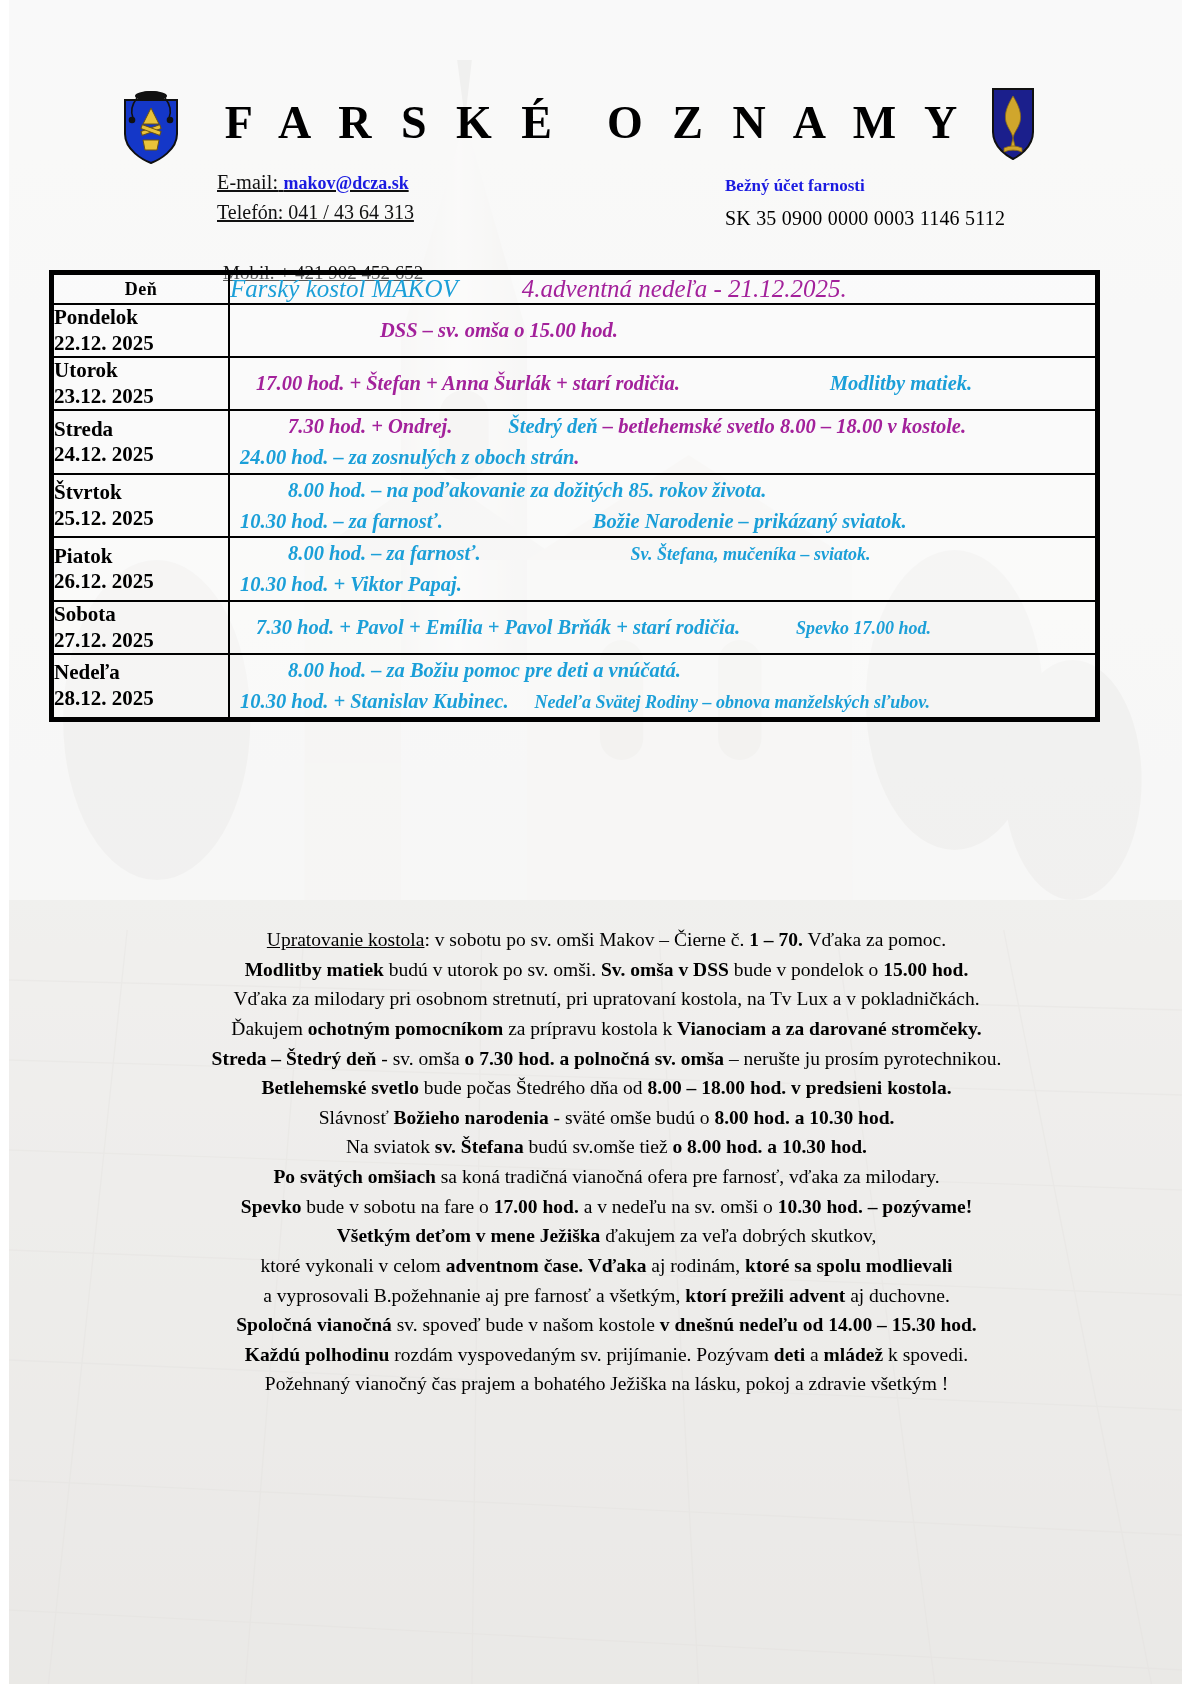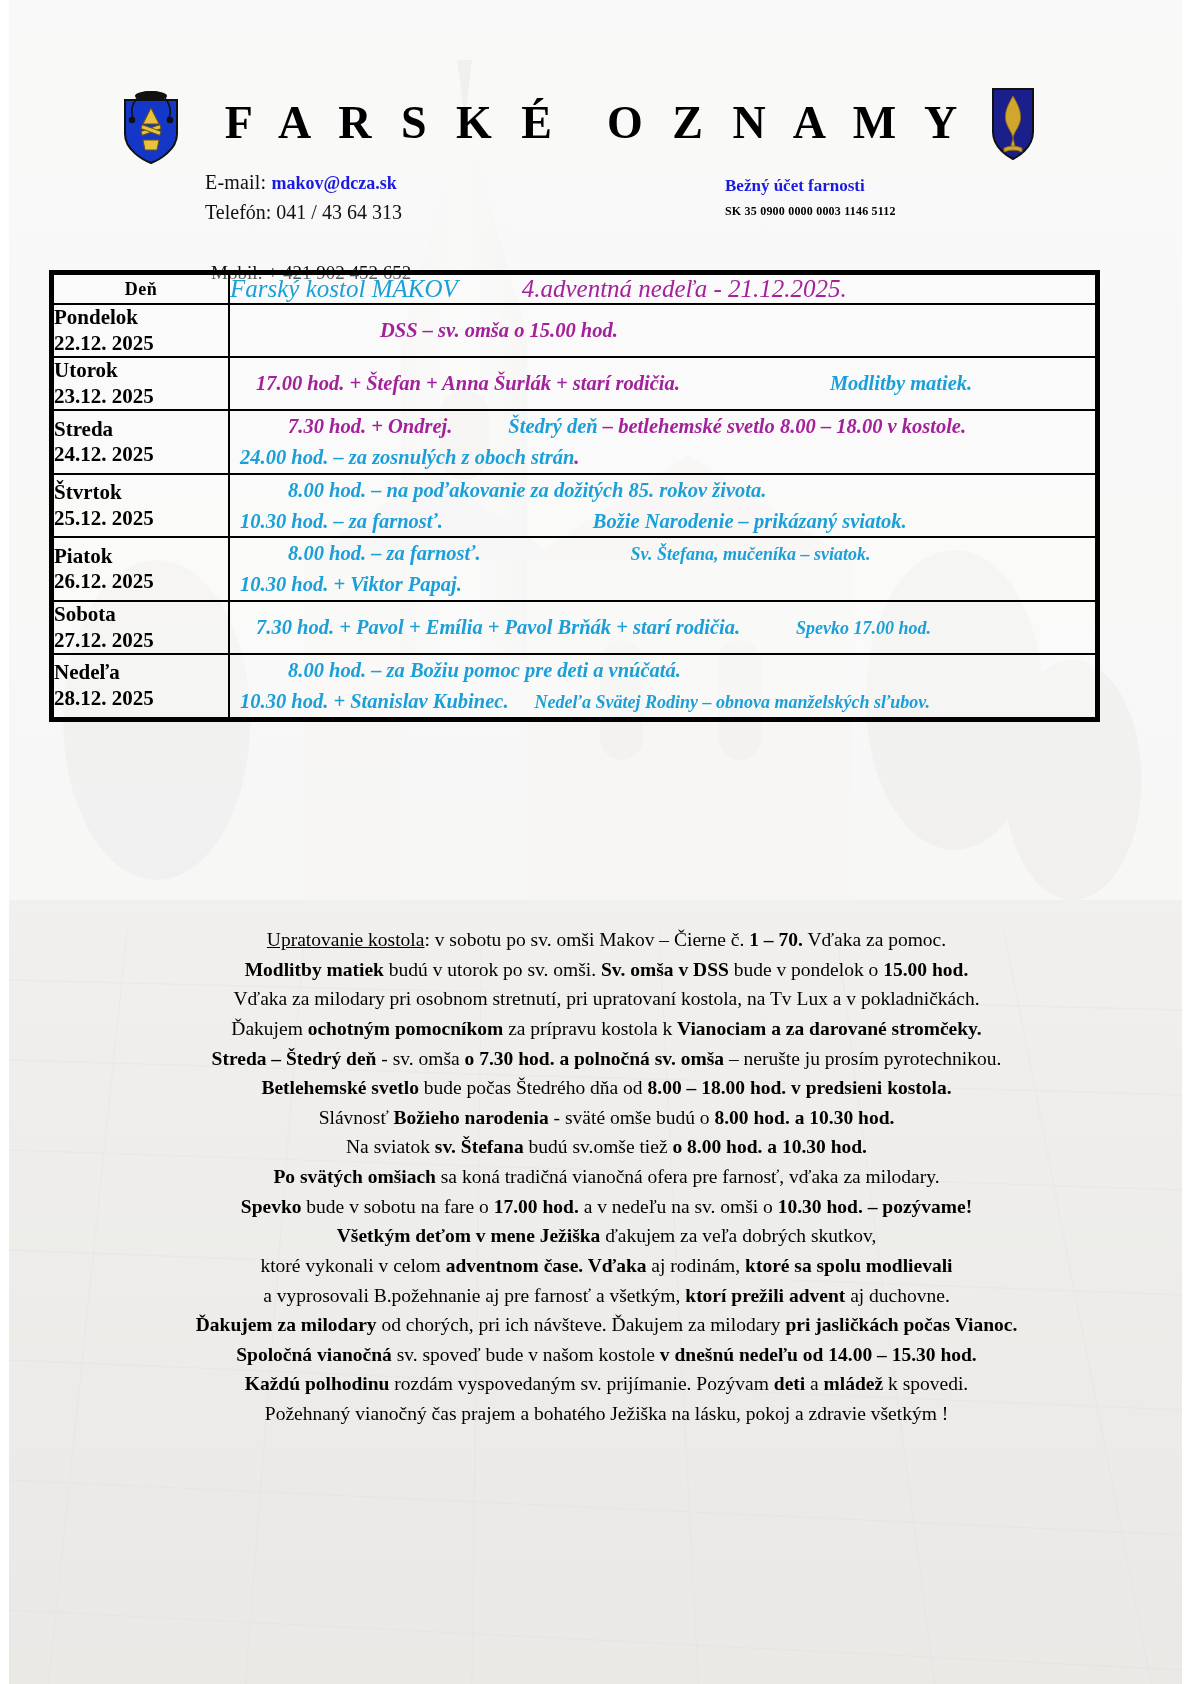--- a/index.html
+++ b/index.html
@@ -57,40 +57,41 @@
     font-family: "Liberation Serif", "DejaVu Serif", serif;
     font-size: 46px;
     font-weight: bold;
     letter-spacing: 9px;
     color: #000000;
   }
   .main-title .gap { display:inline-block; width: 46px; }
 
   .contact-left {
     position: absolute;
-    left: 196px;
+    left: 208px;
     top: 168px;
     font-size: 20px;
     color: #111;
     line-height: 1.48;
+    text-decoration: underline;
   }
   .contact-left .lbl { letter-spacing: .2px; }
   .email-link { color: #1a1ae0; font-weight: bold; font-size: 18px; }
   .contact-left .row2 { font-size: 20px; }
   .contact-left .row3 { font-size: 19px; padding-left: 6px; margin-top: 32px;}
 
   .bank-right {
     position: absolute;
     left: 716px;
     top: 172px;
     width: 360px;
     line-height: 1.7;
   }
   .bank-title { color: #1a1ae0; font-weight: bold; font-size: 17px; }
-  .bank-iban  { color: #000; font-weight: bold; font-size: 12px; letter-spacing: .2px;}
+  .bank-iban  { color: #000; font-weight: normal; font-size: 20px; letter-spacing: .2px;}
 
   
   .table-wrap {
     position: absolute;
     left: 40px;
     top: 270px;
     width: 1045px;
     border: 3px solid #000;
     background: rgba(255,255,255,0.30);
   }
@@ -378,20 +379,19 @@
         <p><span>Ďakujem </span><span style="font-weight: bold;">ochotným pomocníkom</span><span> za prípravu kostola k </span><span style="font-weight: bold;">Vianociam a za darované stromčeky.</span></p>
         <p><span style="font-weight: bold;">Streda – Štedrý deň </span><span>- sv. omša </span><span style="font-weight: bold;">o 7.30 hod. a polnočná sv. omša</span><span> – nerušte ju prosím pyrotechnikou.</span></p>
         <p><span style="font-weight: bold;">Betlehemské svetlo</span><span> bude počas Štedrého dňa od </span><span style="font-weight: bold;">8.00 – 18.00 hod. v predsieni kostola.</span></p>
         <p><span>Slávnosť </span><span style="font-weight: bold;">Božieho narodenia </span><span>- sväté omše budú o </span><span style="font-weight: bold;"> 8.00 hod.   a  10.30 hod.</span></p>
         <p><span>Na sviatok </span><span style="font-weight: bold;">sv. Štefana</span><span> budú sv.omše tiež </span><span style="font-weight: bold;"> o  8.00 hod.  a  10.30 hod.</span></p>
         <p><span style="font-weight: bold;">Po svätých omšiach</span><span> sa koná tradičná vianočná ofera pre farnosť, vďaka za milodary.</span></p>
         <p><span style="font-weight: bold;">Spevko</span><span> bude v sobotu na fare o </span><span style="font-weight: bold;">17.00 hod.</span><span> a v nedeľu na sv. omši o </span><span style="font-weight: bold;">10.30 hod. – pozývame!</span></p>
         <p><span style="font-weight: bold;">Všetkým deťom v mene Ježiška</span><span> ďakujem za veľa dobrých skutkov,</span></p>
         <p><span>ktoré vykonali v celom </span><span style="font-weight: bold;">adventnom čase. Vďaka</span><span> aj rodinám, </span><span style="font-weight: bold;">ktoré sa spolu modlievali</span></p>
         <p><span>a vyprosovali B.požehnanie aj pre farnosť a všetkým, </span><span style="font-weight: bold;">ktorí prežili advent</span><span> aj duchovne.</span></p>
-        <p><span style="font-weight: bold;">Ďakujem za milodary</span><span> od chorých, pri ich návšteve. Ďakujem za milodary </span><span style="font-weight: bold;">pri jasličkách počas Vianoc.</span></p>
         <p><span style="font-weight: bold;">Spoločná vianočná</span><span> sv. spoveď bude v našom kostole </span><span style="font-weight: bold;">v dnešnú nedeľu od 14.00 – 15.30 hod.</span></p>
         <p><span style="font-weight: bold;">Každú polhodinu</span><span> rozdám vyspovedaným sv. prijímanie. Pozývam </span><span style="font-weight: bold;">deti</span><span> a </span><span style="font-weight: bold;">mládež</span><span> k spovedi.</span></p>
         <p><span class="blue-line">Požehnaný vianočný čas prajem a bohatého Ježiška na lásku, pokoj a zdravie všetkým !</span></p>
       </div>
 
   </div>
 </div>
 
 </body></html>

